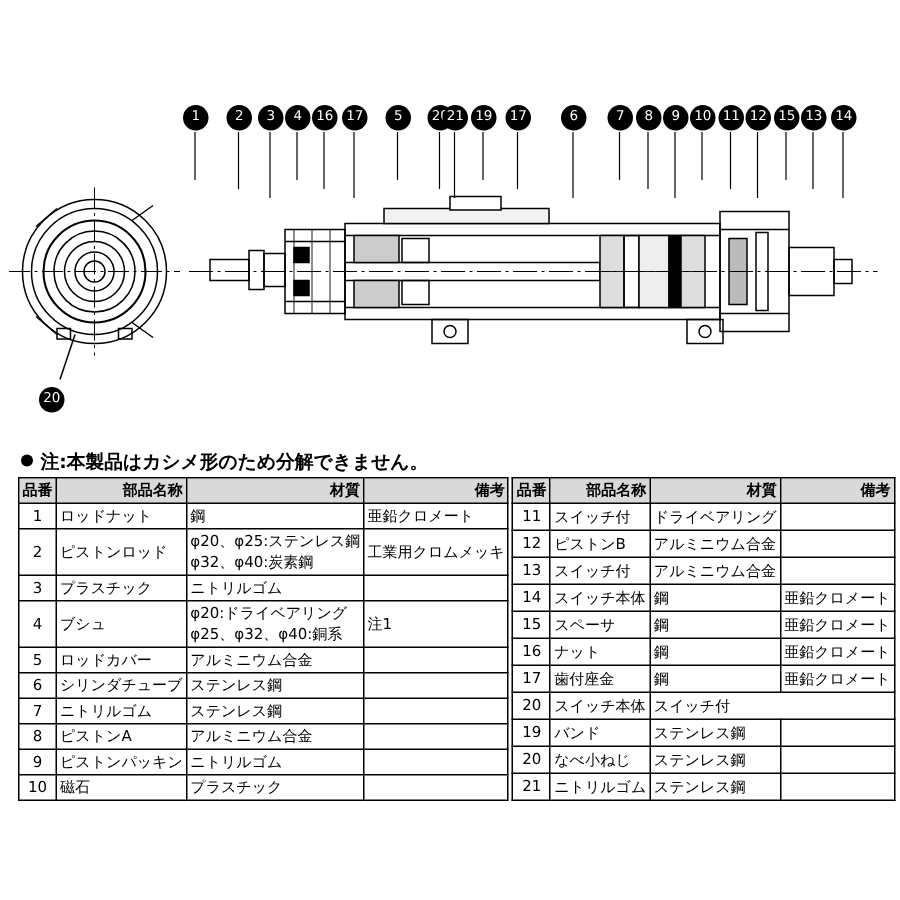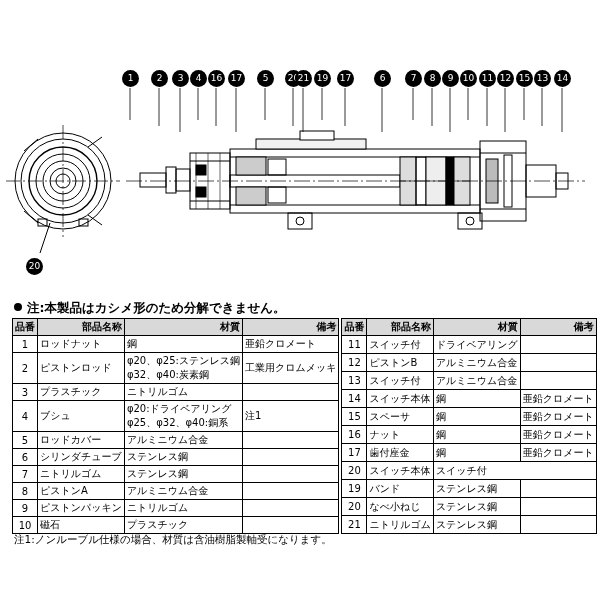--- a/index.html
+++ b/index.html
@@ -341,15 +341,14 @@
           <tr>
             <td class="r-no">21</td>
             <td class="r-name">ニトリルゴム</td>
             <td class="r-mat">ステンレス鋼</td>
             <td class="r-rem"></td>
           </tr>
         </tbody>
     </table>
   </div>
 
-  <div class="footnote">注1:ノンルーブル仕様の場合、材質は含油樹脂製軸受になります。</div>
 
 </div>
 
 </body></html>

